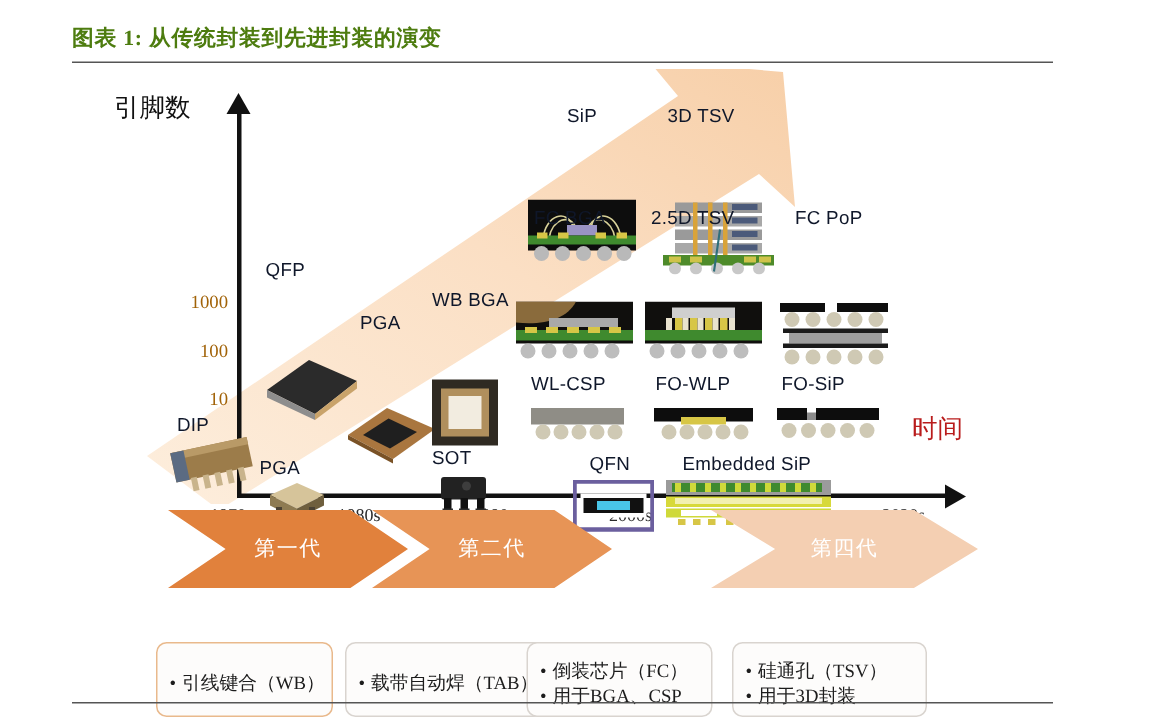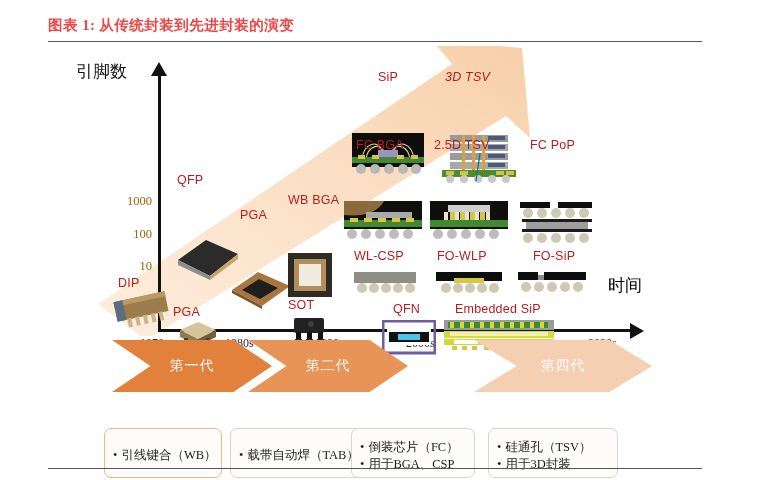--- a/index.html
+++ b/index.html
@@ -9,21 +9,21 @@
     font-family:"Liberation Sans", sans-serif;
     overflow:hidden;
     position:relative;
   }
   .page{position:absolute;inset:0;}
 
   
   .title{
     position:absolute;left:48px;top:16px;
     font-family:"Liberation Serif", serif;
-    font-weight:bold;font-size:14.5px;color:#ef4444;
+    font-weight:bold;font-size:14.5px;color:#4d7c0f;
     letter-spacing:.5px;white-space:nowrap;
   }
   .title-rule{
     position:absolute;left:48px;top:41px;width:654px;height:1px;
     background:#555;
   }
   .bottom-rule{
     position:absolute;left:48px;top:468px;width:654px;height:1px;
     background:#555;
   }
@@ -49,21 +49,21 @@
     position:absolute;left:630px;top:277px;
     width:0;height:0;border-top:8px solid transparent;border-bottom:8px solid transparent;
     border-left:14px solid #111;
   }
   .ylabel{
     position:absolute;left:76px;top:14px;
     font-size:17px;color:#111;white-space:nowrap;
   }
   .xlabel{
     position:absolute;left:608px;top:228px;
-    font-size:17px;color:#000000;white-space:nowrap;
+    font-size:17px;color:#b91c1c;white-space:nowrap;
   }
   .ytick{
     position:absolute;right:0;
     font-family:"Liberation Serif", serif;
     font-size:12.5px;color:#a16207;text-align:right;
   }
   .yticks{position:absolute;left:100px;top:0;width:52px;height:290px;}
   .xticks{position:absolute;left:140px;top:290px;width:520px;}
   .xtick{
     position:absolute;
@@ -74,21 +74,21 @@
 
   
   .growth-arrow{
     position:absolute;left:60px;top:0;width:520px;height:290px;
     pointer-events:none;
   }
 
   
   .pk-label{
     position:absolute;
-    font-size:12.5px;color:#b91c1c;white-space:nowrap;
+    font-size:12.5px;color:#0f172a;white-space:nowrap;
     letter-spacing:.2px;
   }
 
   
   .pk{position:absolute;}
 
   
   .gens{position:absolute;left:0;top:340px;width:766px;height:52px;}
   .gen{
     position:absolute;top:0;height:52px;
@@ -436,29 +436,29 @@
     </svg>
 
     <div class="pk-label" style="left:118px;top:230px;">DIP</div>
     <div class="pk-label" style="left:173px;top:259px;">PGA</div>
     <div class="pk-label" style="left:177px;top:127px;">QFP</div>
     <div class="pk-label" style="left:240px;top:162px;">PGA</div>
     <div class="pk-label" style="left:288px;top:147px;text-align:right;">WB BGA</div>
     <div class="pk-label" style="left:288px;top:252px;">SOT</div>
 
     <div class="pk-label" style="left:378px;top:24px;">SiP</div>
-    <div class="pk-label" style="left:445px;top:24px;font-style:italic;">3D TSV</div>
+    <div class="pk-label" style="left:445px;top:24px;">3D TSV</div>
 
     <div class="pk-label" style="left:356px;top:92px;">FC BGA</div>
     <div class="pk-label" style="left:434px;top:92px;">2.5D TSV</div>
     <div class="pk-label" style="left:530px;top:92px;">FC PoP</div>
 
     <div class="pk-label" style="left:354px;top:203px;">WL-CSP</div>
     <div class="pk-label" style="left:437px;top:203px;">FO-WLP</div>
-    <div class="pk-label" style="left:521px;top:203px;margin-left:12px;">FO-SiP</div>
+    <div class="pk-label" style="left:521px;top:203px;">FO-SiP</div>
 
     <div class="pk-label" style="left:393px;top:256px;">QFN</div>
     <div class="pk-label" style="left:455px;top:256px;">Embedded SiP</div>
 
   </div>
 
   <div class="gens">
     <div class="gen" style="left:112px;width:160px;">
       <div class="chev" style="background:#e1813c;"></div>
       <span>第一代</span>

